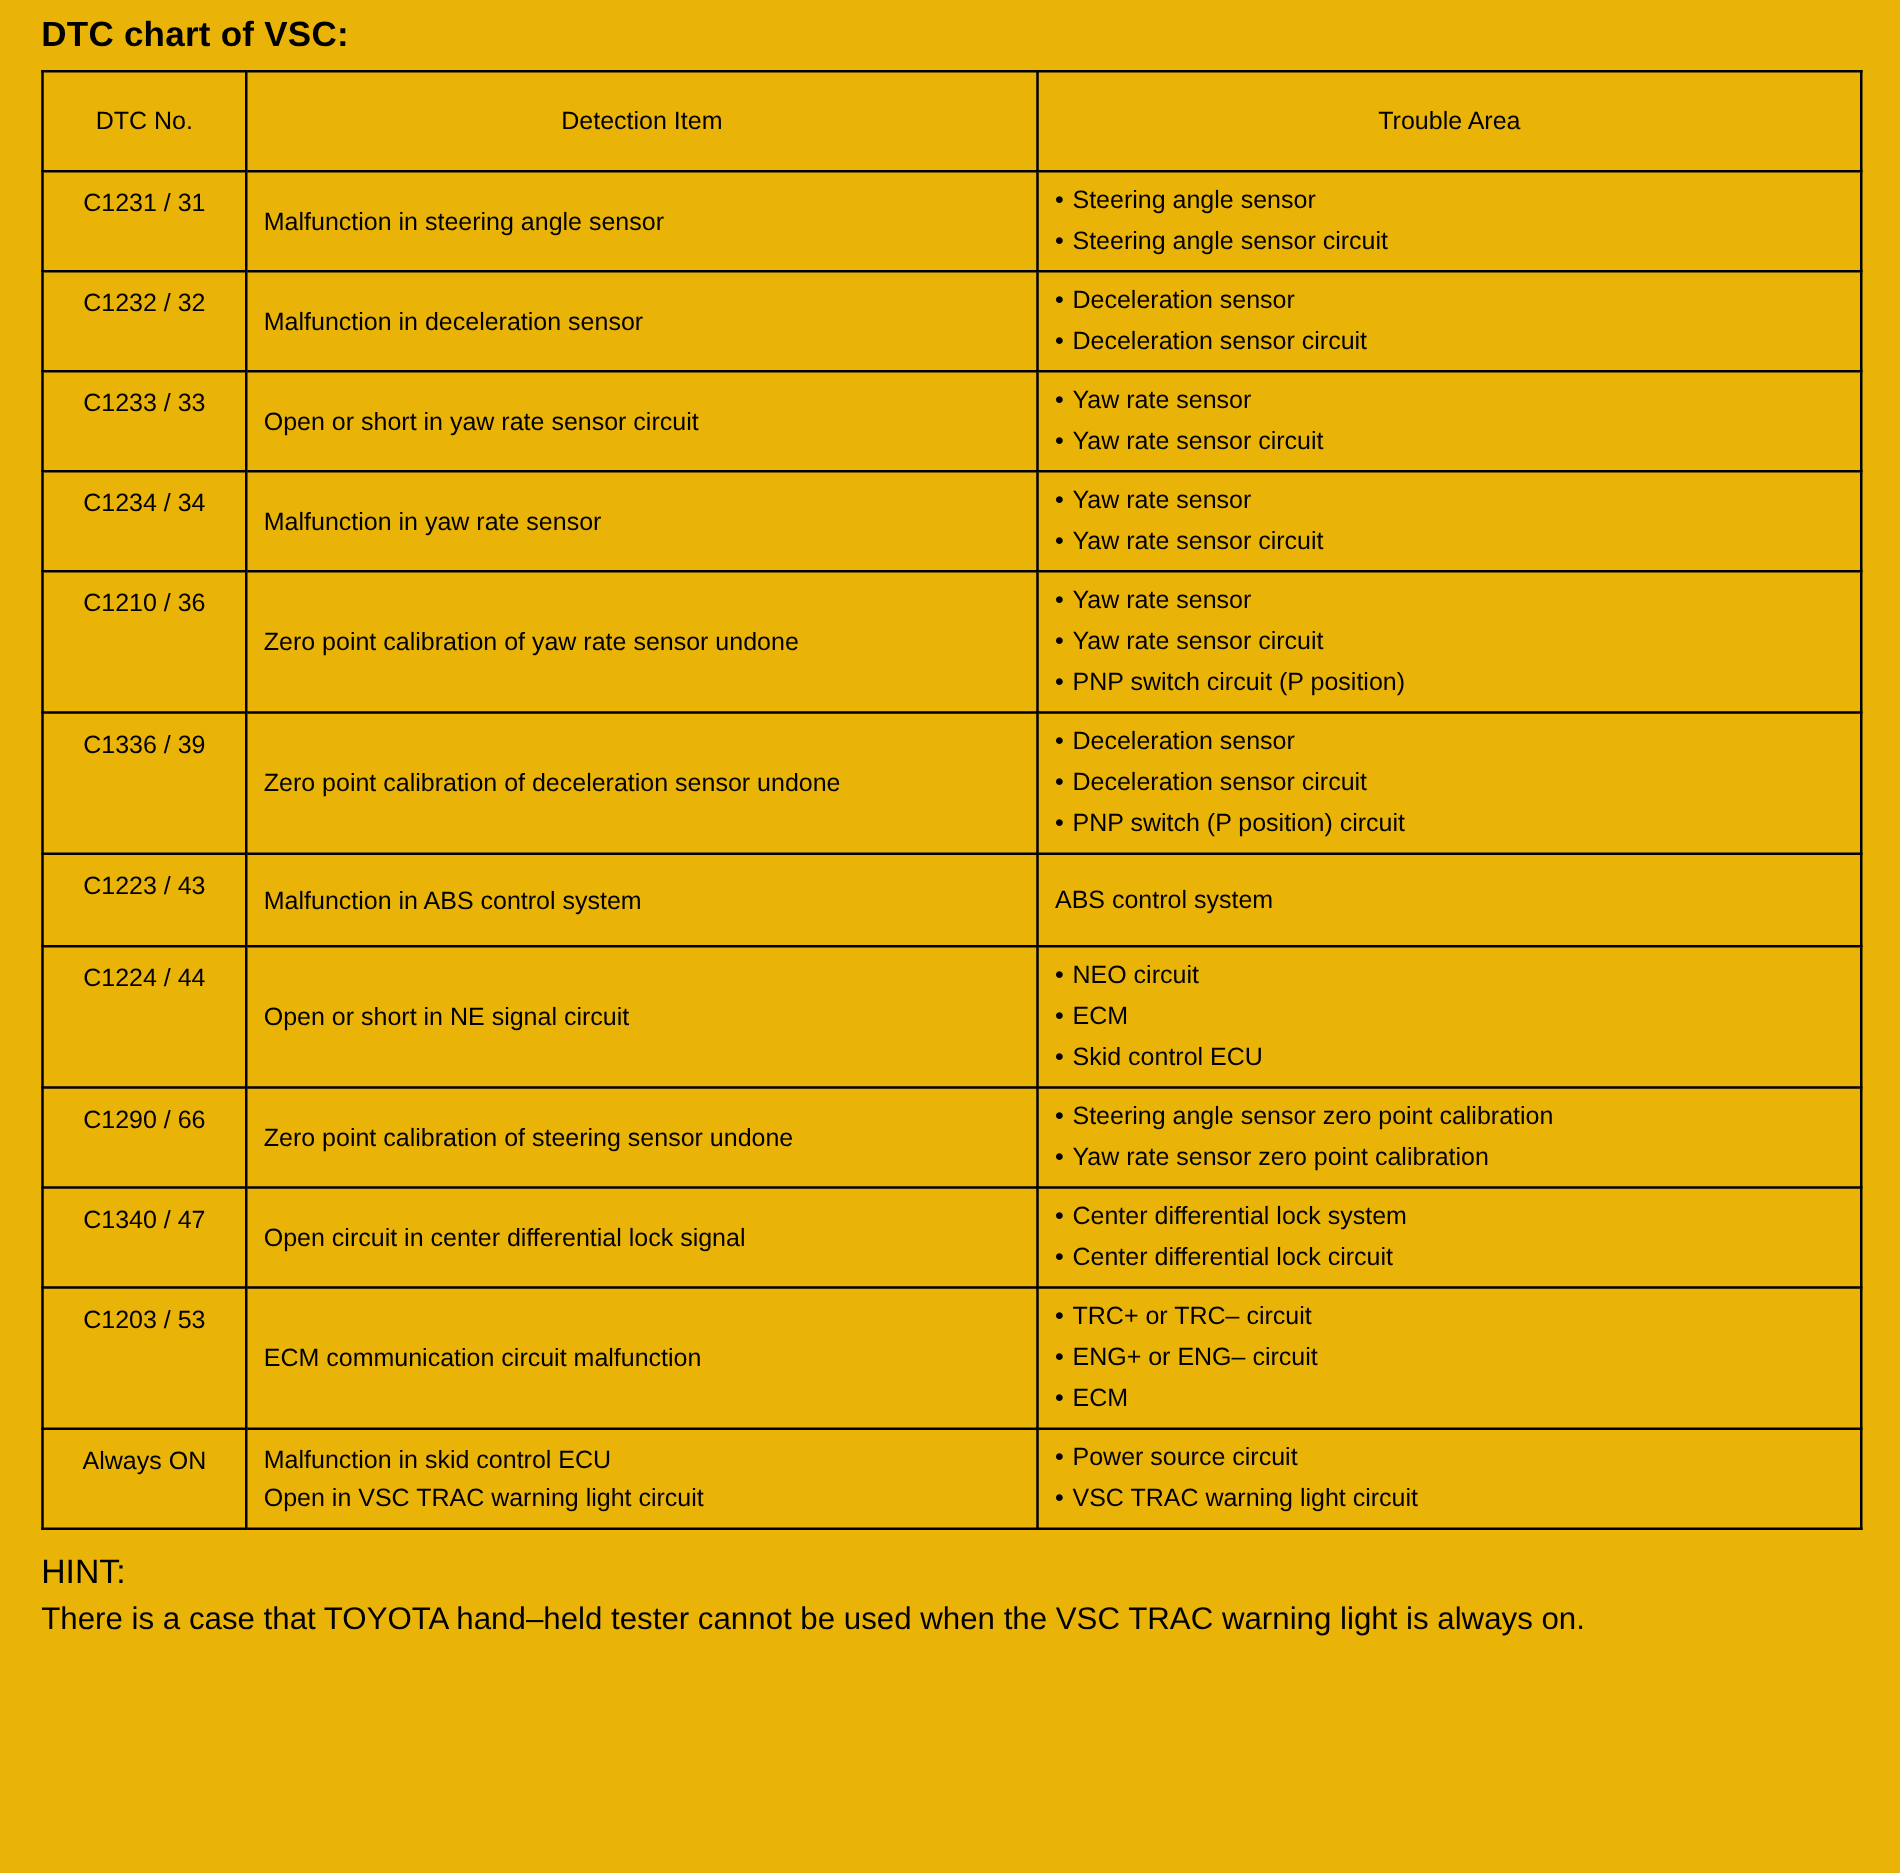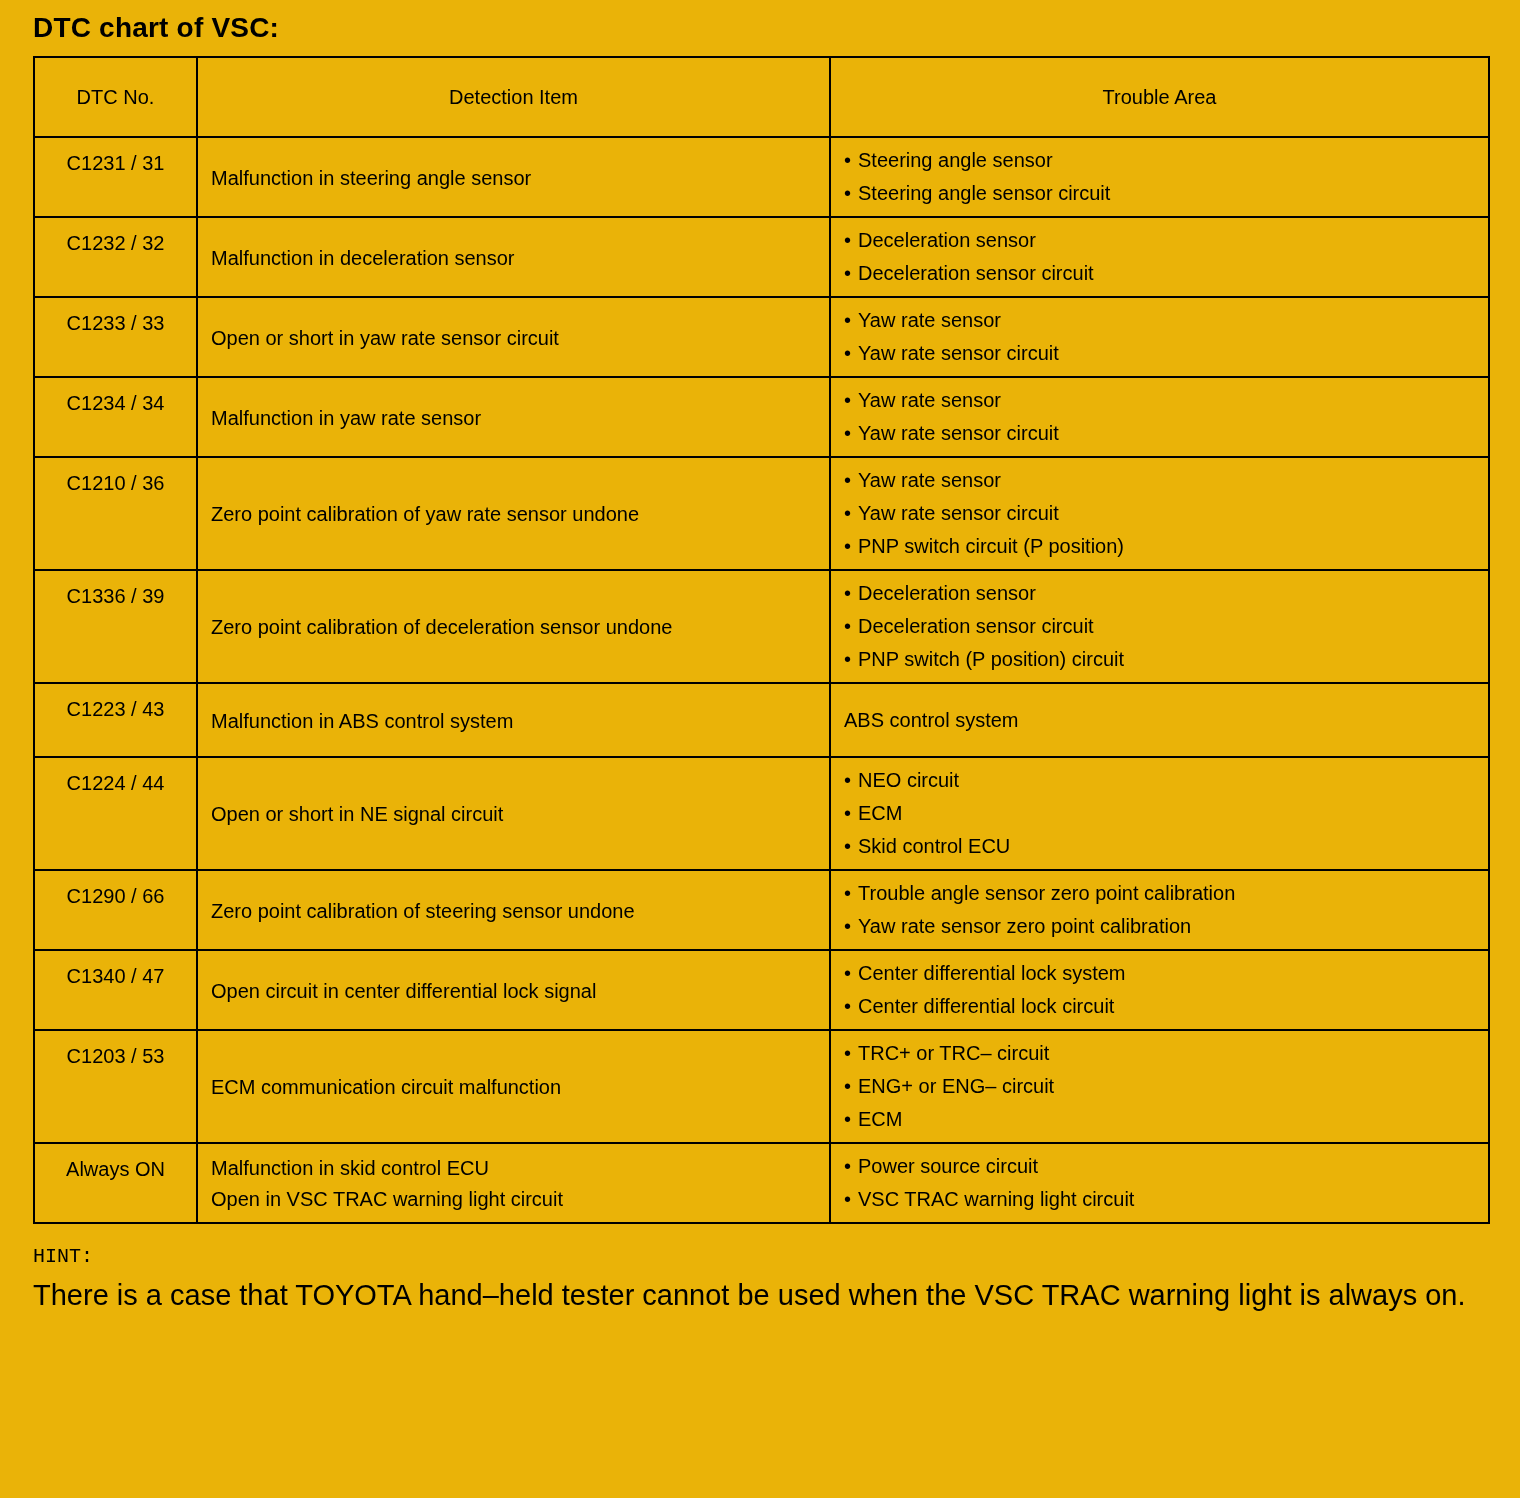--- a/index.html
+++ b/index.html
@@ -69,26 +69,25 @@
   .bullet {
     display: inline-block;
     width: 14px;
     flex: 0 0 14px;
   }
   .hint-block {
     margin-top: 14px;
     width: 1455px;
   }
   .hint-label {
-    font-size: 20px;
+    font-size: 27px;
     line-height: 38px;
-    font-family: Liberation Mono, monospace;
   }
   .hint-text {
-    font-size: 29px;
+    font-size: 25px;
     line-height: 39px;
   }
 </style>
 </head>
 <body>
 
 <div class="page">
 
   <div class="title">DTC chart of VSC:</div>
 
@@ -242,21 +241,21 @@
           </td>
         </tr>
         <tr>
           <td class="col-dtc">C1290 / 66</td>
           <td class="col-detection">
             <div class="detection-line">Zero point calibration of steering sensor undone</div>
           </td>
           <td class="col-trouble">
             <div class="trouble-line">
               <span class="bullet">•</span>
-              <span>Trouble angle sensor zero point calibration</span>
+              <span>Steering angle sensor zero point calibration</span>
             </div>
             <div class="trouble-line">
               <span class="bullet">•</span>
               <span>Yaw rate sensor zero point calibration</span>
             </div>
           </td>
         </tr>
         <tr>
           <td class="col-dtc">C1340 / 47</td>
           <td class="col-detection">

